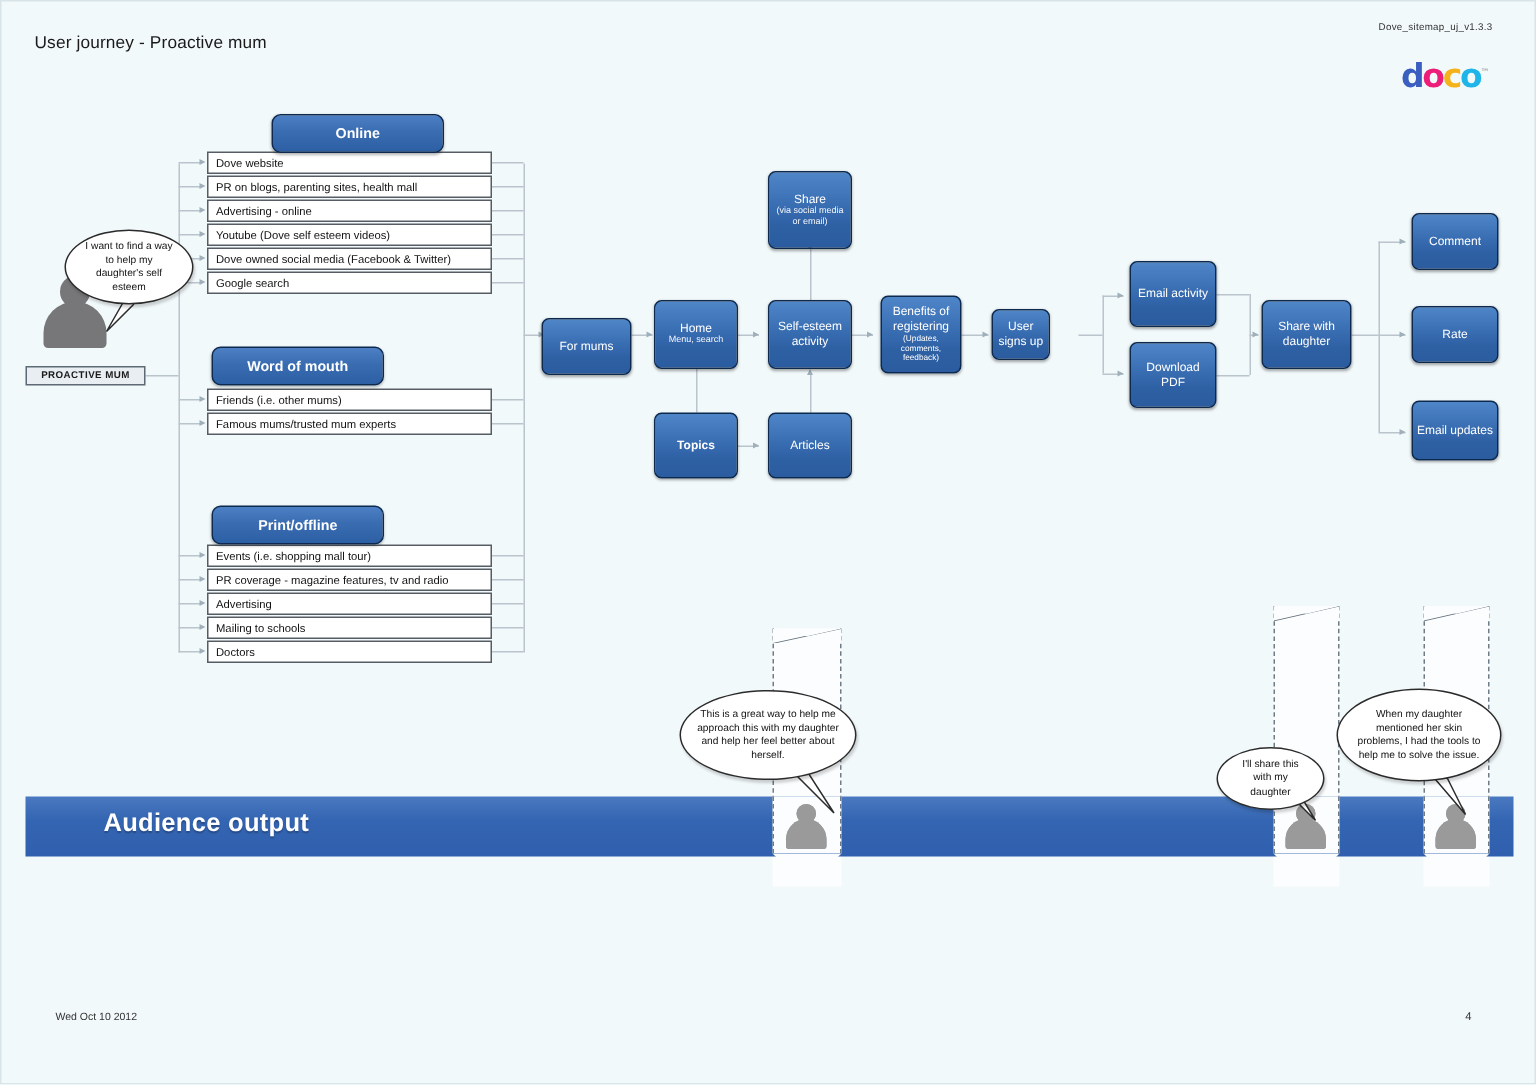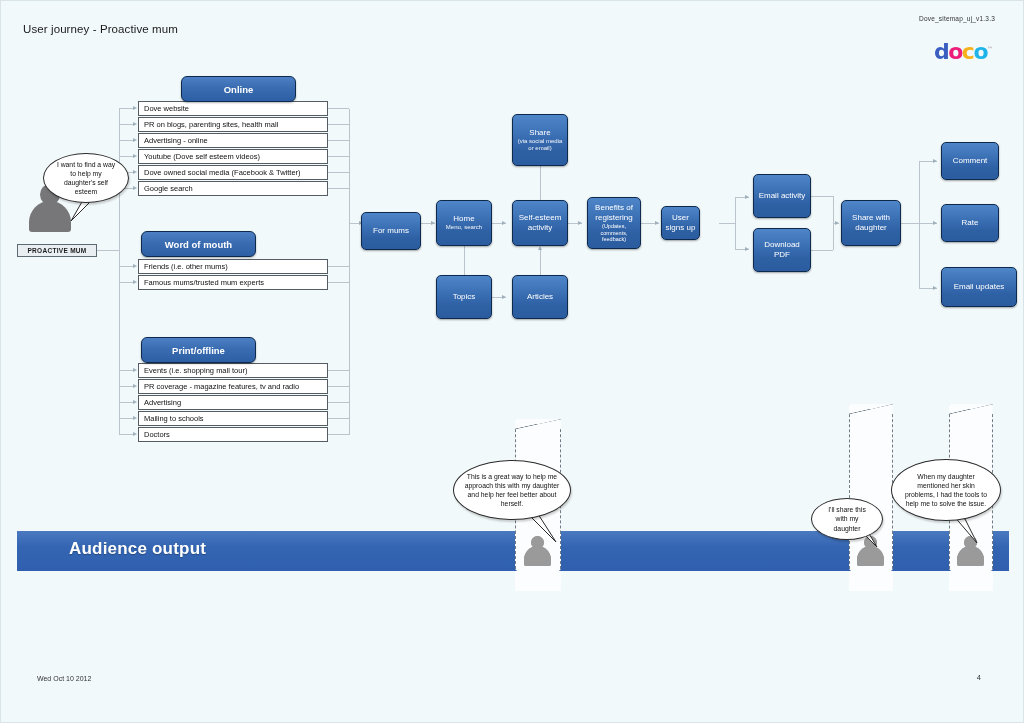--- a/index.html
+++ b/index.html
@@ -298,21 +298,21 @@
       <span>Home</span>
       <span class="sub">Menu, search</span>
     </div>
   </div>
 
   <div class="ln lnh" style="left:491px;top:222px;width:14px;"></div>
   <div class="arw" style="left:501px;top:219.5px;"></div>
 
   <div class="ln lnv" style="left:463px;top:245px;height:29px;"></div>
 
-  <div class="node" style="left:435px;top:274px;width:56px;height:44px;">Topics</div>
+  <div class="node" style="left:435px;top:274px;width:56px;height:44px;font-weight:bold;">Topics</div>
 
   <div class="ln lnh" style="left:491px;top:296px;width:14px;"></div>
   <div class="arw" style="left:501px;top:293.5px;"></div>
 
   <div class="node" style="left:511px;top:274px;width:56px;height:44px;">Articles</div>
 
   <div class="ln lnv" style="left:539px;top:249px;height:25px;"></div>
   <div class="arw-up" style="left:536.5px;top:245px;"></div>
 
   <div class="node" style="left:511px;top:199px;width:56px;height:46px;">Self-esteem activity</div>
@@ -365,21 +365,21 @@
   <div class="ln lnv" style="left:918px;top:160px;height:127px;"></div>
   <div class="ln lnh" style="left:918px;top:160px;width:18px;"></div>
   <div class="arw" style="left:932px;top:157.5px;"></div>
   <div class="ln lnh" style="left:918px;top:222px;width:18px;"></div>
   <div class="arw" style="left:932px;top:219.5px;"></div>
   <div class="ln lnh" style="left:918px;top:287px;width:18px;"></div>
   <div class="arw" style="left:932px;top:284.5px;"></div>
 
   <div class="node" style="left:940px;top:141px;width:58px;height:38px;">Comment</div>
   <div class="node" style="left:940px;top:203px;width:58px;height:38px;">Rate</div>
-  <div class="node" style="left:940px;top:266px;width:76px;height:40px;">Email updates</div>
+  <div class="node" style="left:940px;top:266px;width:58px;height:40px;">Email updates</div>
 
   <div class="banner" style="left:514px;top:418px;width:46px;height:172px;">
     <div class="stem" style="height:150px;"></div>
     <div class="notch"></div>
     <div class="tip"></div>
   </div>
   <div class="banner-avatar" style="left:523px;top:535px;width:27px;height:30px;">
     <div class="head"></div>
     <div class="body"></div>
   </div>

